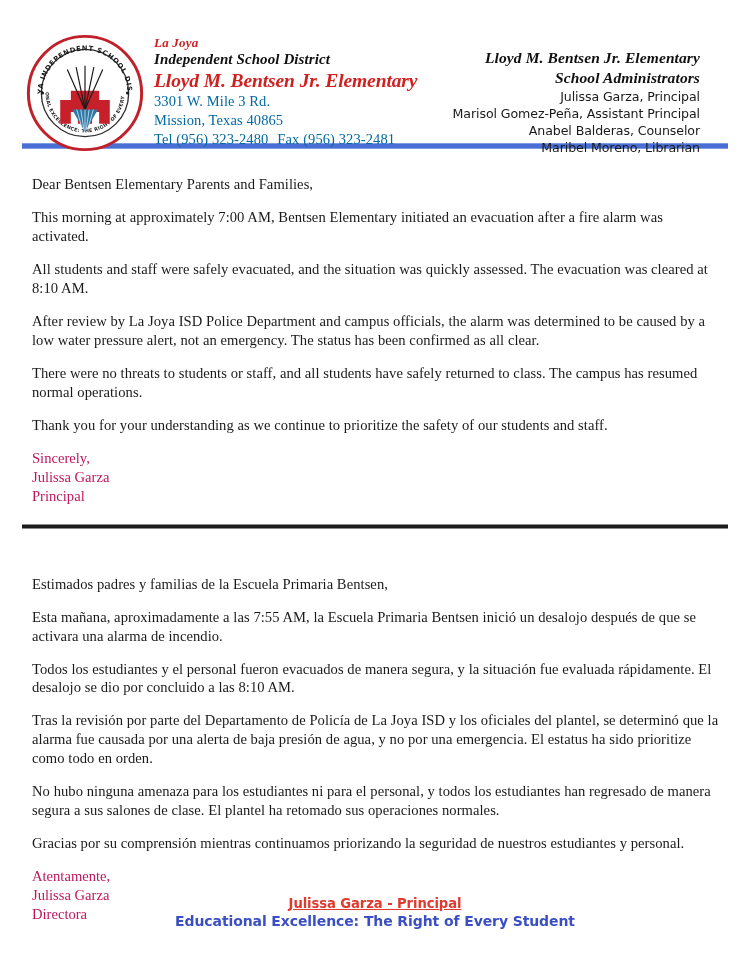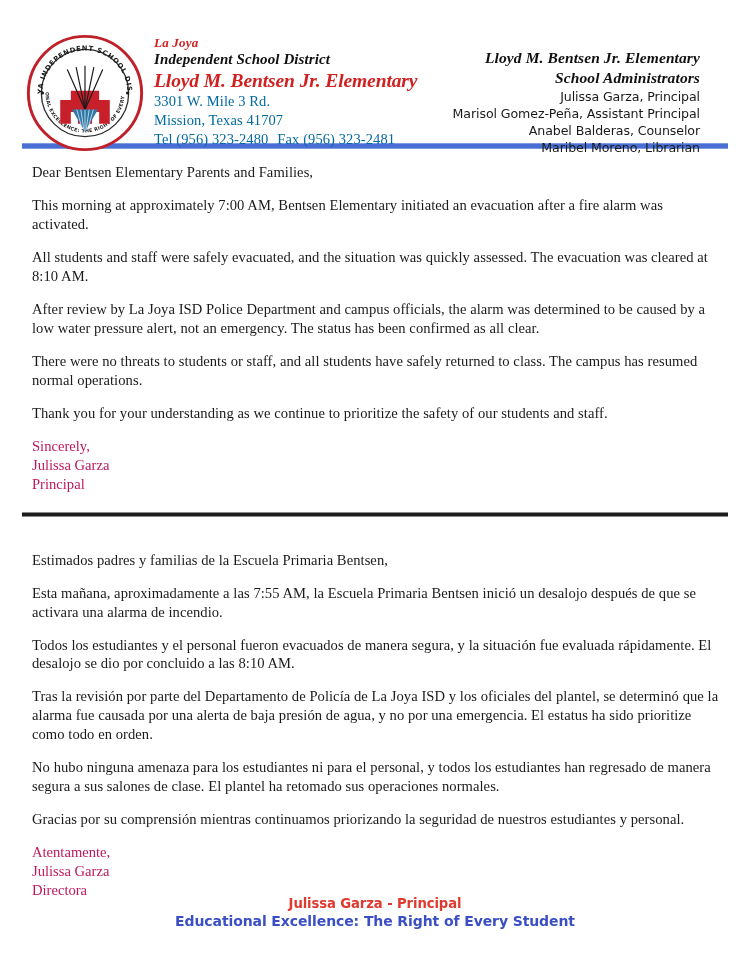--- a/index.html
+++ b/index.html
@@ -131,21 +131,21 @@
   
   .letter-body {
     padding: 14px 28px 0 32px;
   }
   .sec-en { padding-bottom: 18px; }
   .sec-es { padding-top: 20px; }
 
   p.para {
     font-size: 14.6px;
     line-height: 1.30;
-    margin: 0 0 14px 0;
+    margin: 12px 0 14px 0;
     color: #1a1a1a;
     max-width: 692px;
     text-align: left;
     letter-spacing: 0.05px;
   }
 
   .signoff {
     font-size: 14.6px;
     line-height: 1.30;
     margin: 0;
@@ -161,20 +161,21 @@
     bottom: 31px;
     text-align: center;
     font-family: "DejaVu Sans", "Liberation Sans", sans-serif;
   }
   .footer-line1 {
     color: #E03A2F;
     font-size: 13.2px;
     font-weight: bold;
     line-height: 1.33;
     letter-spacing: -0.1px;
+    text-decoration: underline;
   }
   .footer-line2 {
     color: #3B4FC4;
     font-size: 14px;
     font-weight: bold;
     line-height: 1.33;
     letter-spacing: -0.1px;
   }
 </style>
 </head>
@@ -220,21 +221,21 @@
           <line x1="114" y1="128" x2="105" y2="160"></line>
         </g>
       </svg>
     </div>
 
     <div class="lh-left">
       <div class="lh-line-lajoya">La Joya</div>
       <div class="lh-line-isd">Independent School District</div>
       <div class="lh-line-school">Lloyd M. Bentsen Jr. Elementary</div>
       <div class="lh-addr">3301 W. Mile 3 Rd.</div>
-      <div class="lh-addr">Mission, Texas 41707</div>
+      <div class="lh-addr">Mission, Texas 40865</div>
       <div class="lh-addr"><span>Tel (956) 323-2480</span><span class="gap"></span><span>Fax (956) 323-2481</span></div>
     </div>
 
     <div class="lh-right">
       <div class="adm-title">Lloyd M. Bentsen Jr. Elementary</div>
       <div class="adm-title">School Administrators</div>
       <div class="adm-name">Julissa Garza, Principal</div>
       <div class="adm-name">Marisol Gomez-Peña, Assistant Principal</div>
       <div class="adm-name">Anabel Balderas, Counselor</div>
       <div class="adm-name">Maribel Moreno, Librarian</div>

